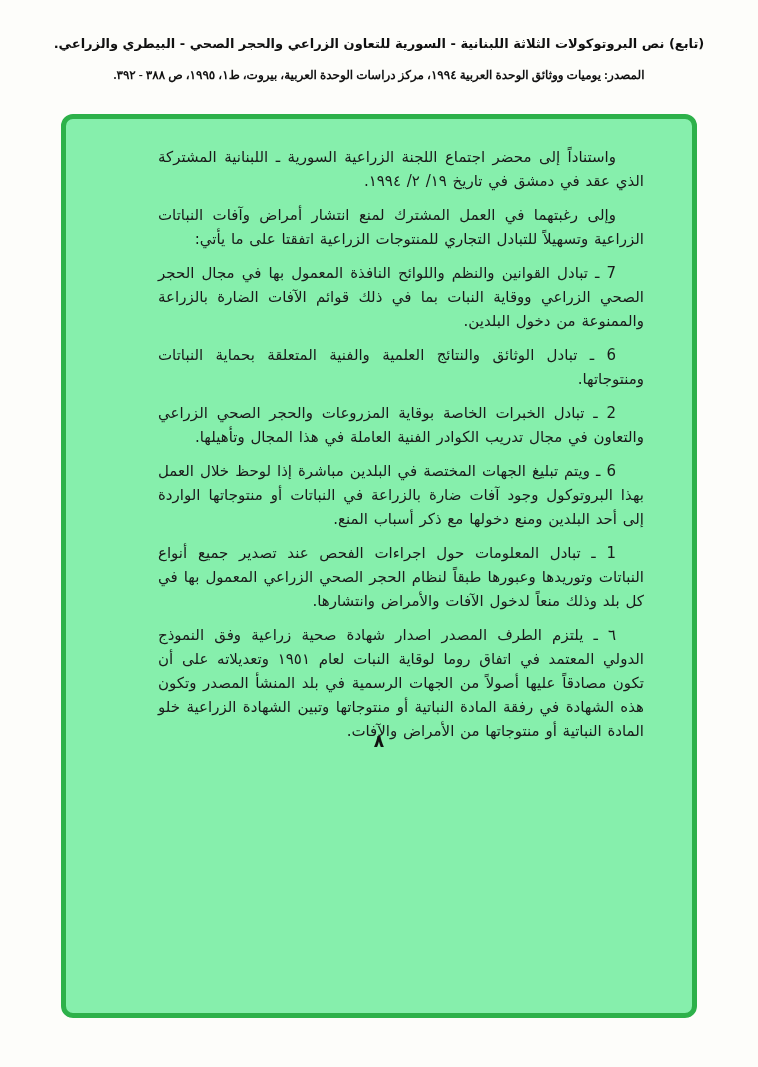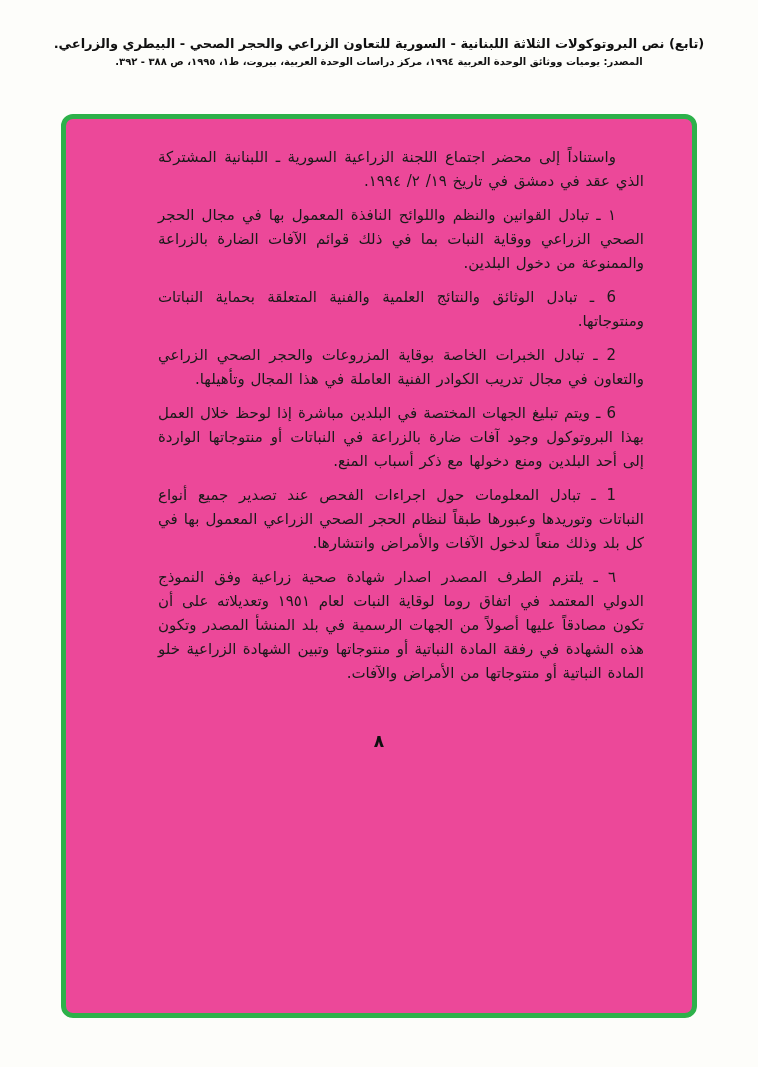--- a/index.html
+++ b/index.html
@@ -23,34 +23,35 @@
     padding: 34px 28px 0 28px;
     text-align: center;
   }
   .header-title {
     font-size: 13px;
     font-weight: bold;
     line-height: 19px;
     color: #101010;
   }
   .header-source {
-    font-size: 10px;
+    font-size: 12px;
     font-weight: bold;
-    margin-top: 3px;
+    margin-top: 15px;
     color: #101010;
+    font-family: Liberation Serif, serif;
   }
   .content-box {
     position: absolute;
     top: 114px;
     right: 61px;
     width: 636px;
     height: 904px;
     border: 5px solid var(--border-green, #2db14a);
     border-radius: 12px;
-    background: #ec4899;
+    background: #86efac;
     padding: 26px 48px 20px 92px;
   }
   .paragraph {
     font-size: 15px;
     line-height: 24px;
     text-align: justify;
     text-indent: 28px;
     margin-bottom: 10px;
     color: #1a1a1a;
     word-spacing: 1px;
@@ -71,21 +72,22 @@
 
 <div class="page">
 
   <header class="header">
     <div class="header-title">(تابع) نص البروتوكولات الثلاثة اللبنانية - السورية للتعاون الزراعي والحجر الصحي - البيطري والزراعي.</div>
     <div class="header-source">المصدر: يوميات ووثائق الوحدة العربية ١٩٩٤، مركز دراسات الوحدة العربية، بيروت، ط١، ١٩٩٥، ص ٣٨٨ - ٣٩٢.</div>
   </header>
 
   <section class="content-box">
     <p class="paragraph">واستناداً إلى محضر اجتماع اللجنة الزراعية السورية ـ اللبنانية المشتركة الذي عقد في دمشق في تاريخ ١٩/ ٢/ ١٩٩٤.</p>
-    <p class="paragraph">١ ـ تبادل القوانين والنظم واللوائح النافذة المعمول بها في مجال الحجر الصحي الزراعي ووقاية النبات بما في ذلك قوائم الآفات الضارة بالزراعة والممنوعة من دخول البلدين.</p>
+    <p class="paragraph">وإلى رغبتهما في العمل المشترك لمنع انتشار أمراض وآفات النباتات الزراعية وتسهيلاً للتبادل التجاري للمنتوجات الزراعية اتفقتا على ما يأتي:</p>
+    <p class="paragraph">7 ـ تبادل القوانين والنظم واللوائح النافذة المعمول بها في مجال الحجر الصحي الزراعي ووقاية النبات بما في ذلك قوائم الآفات الضارة بالزراعة والممنوعة من دخول البلدين.</p>
     <p class="paragraph">6 ـ تبادل الوثائق والنتائج العلمية والفنية المتعلقة بحماية النباتات ومنتوجاتها.</p>
     <p class="paragraph">2 ـ تبادل الخبرات الخاصة بوقاية المزروعات والحجر الصحي الزراعي والتعاون في مجال تدريب الكوادر الفنية العاملة في هذا المجال وتأهيلها.</p>
     <p class="paragraph">6 ـ ويتم تبليغ الجهات المختصة في البلدين مباشرة إذا لوحظ خلال العمل بهذا البروتوكول وجود آفات ضارة بالزراعة في النباتات أو منتوجاتها الواردة إلى أحد البلدين ومنع دخولها مع ذكر أسباب المنع.</p>
     <p class="paragraph">1 ـ تبادل المعلومات حول اجراءات الفحص عند تصدير جميع أنواع النباتات وتوريدها وعبورها طبقاً لنظام الحجر الصحي الزراعي المعمول بها في كل بلد وذلك منعاً لدخول الآفات والأمراض وانتشارها.</p>
     <p class="paragraph">٦ ـ يلتزم الطرف المصدر اصدار شهادة صحية زراعية وفق النموذج الدولي المعتمد في اتفاق روما لوقاية النبات لعام ١٩٥١ وتعديلاته على أن تكون مصادقاً عليها أصولاً من الجهات الرسمية في بلد المنشأ المصدر وتكون هذه الشهادة في رفقة المادة النباتية أو منتوجاتها وتبين الشهادة الزراعية خلو المادة النباتية أو منتوجاتها من الأمراض والآفات.</p>
   </section>
 
   <div class="page-number">٨</div>
 
 </div>

